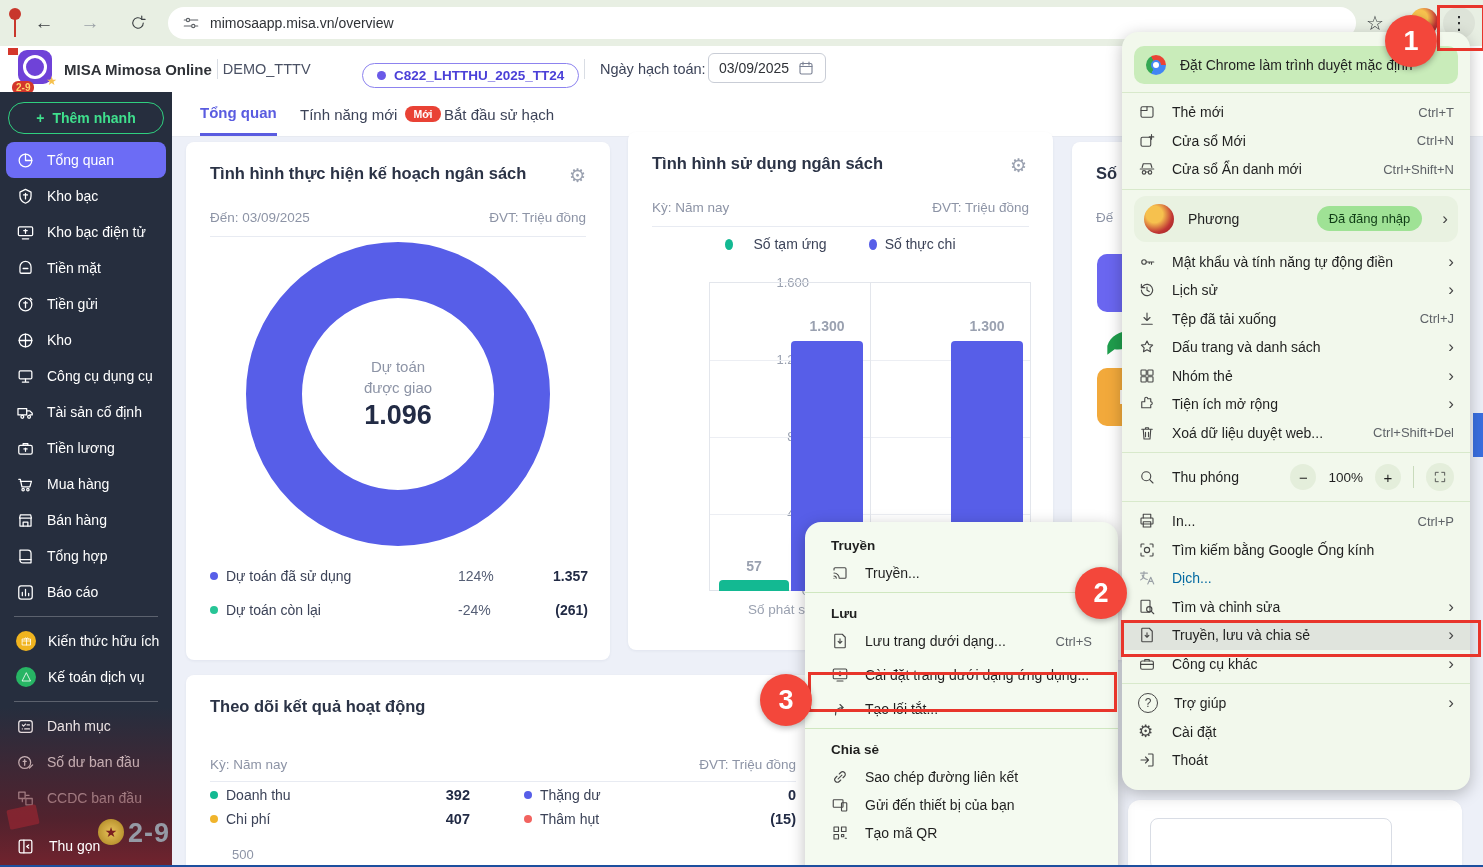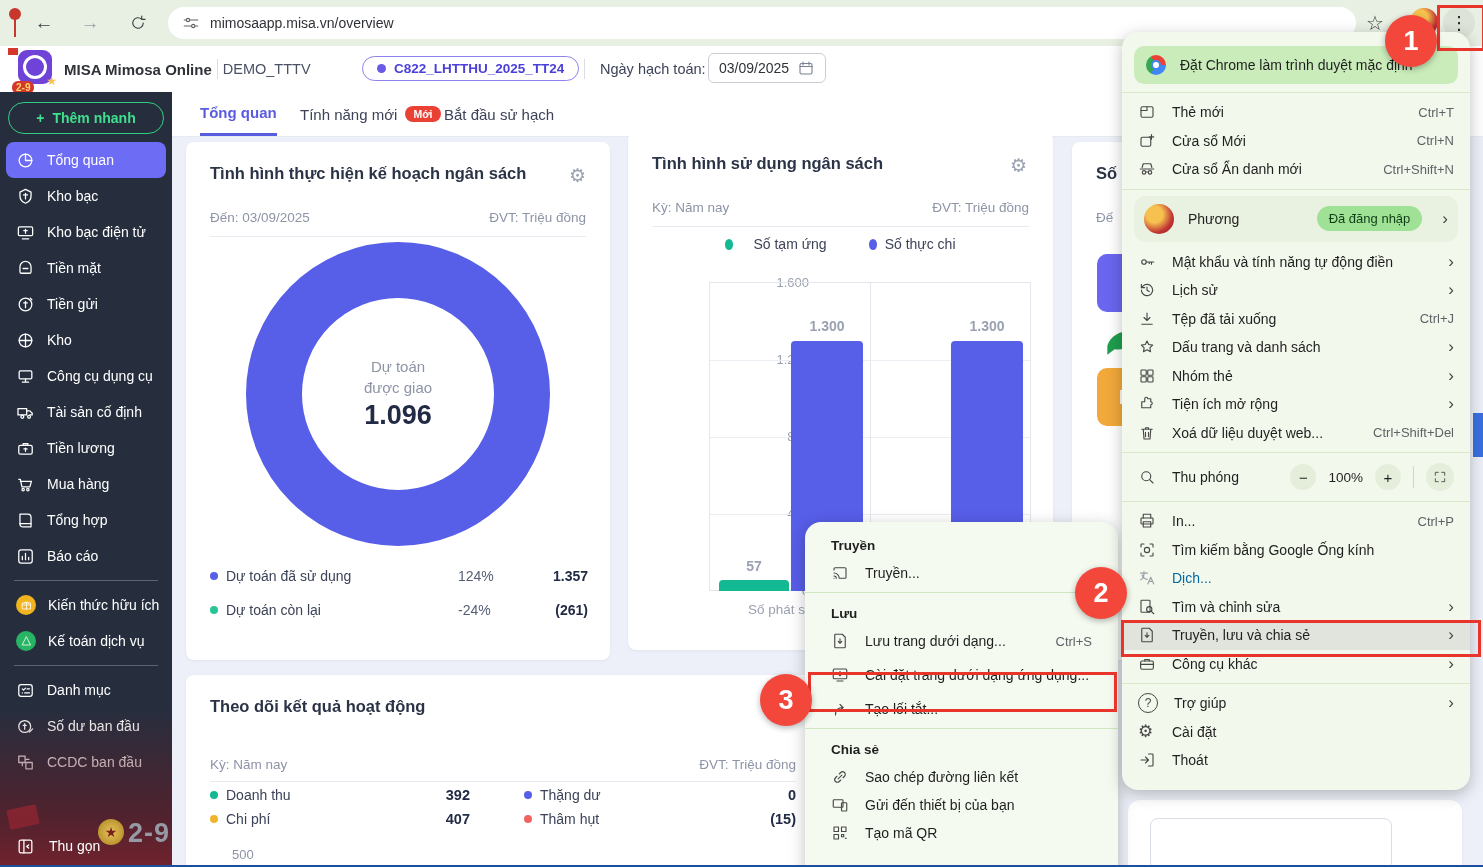--- a/index.html
+++ b/index.html
@@ -145,21 +145,21 @@
     <div class="avatar"></div>
     <div class="kebabbtn">⋮</div>
   </div>
 
   <div class="appheader">
     <div style="position:absolute;left:64px;top:0;height:46px;display:flex;align-items:center;gap:5px;">
       <span class="brand">MISA Mimosa Online</span>
       <span class="hdiv"></span>
       <span style="font-size:14.5px;color:#4a5164">DEMO_TTTV</span>
     </div>
-    <div style="position:absolute;left:362px;top:10px;" class="fundpill">
+    <div style="position:absolute;left:362px;top:17px;" class="fundpill">
       <span class="funddot"></span>
       <span>C822_LHTTHU_2025_TT24</span>
     </div>
     <div style="position:absolute;left:584px;top:13px;" class="hdiv"></div>
     <div style="position:absolute;left:600px;top:0;height:46px;display:flex;align-items:center;font-size:14.5px;color:#3c4358">Ngày hạch toán:</div>
     <div style="position:absolute;left:708px;top:7px;" class="datebox">
       <span>03/09/2025</span>
       <svg class="mic" viewBox="0 0 24 24" style="stroke:#7a8194">
           <rect x="4" y="6" width="16" height="14" rx="2"></rect>
           <path d="M4 10h16M8 4v4M16 4v4"></path>
@@ -245,20 +245,28 @@
         </svg>
       <span>Tiền lương</span>
     </div>
     <div class="srow">
       <svg class="sic" viewBox="0 0 24 24">
           <path d="M3.5 5.5h2l2 9.5h10l2-7h-14"></path>
           <circle cx="9" cy="18.5" r="1.5"></circle>
           <circle cx="15" cy="18.5" r="1.5"></circle>
         </svg>
       <span>Mua hàng</span>
+    </div>
+    <div class="srow">
+      <svg class="sic" viewBox="0 0 24 24">
+          <path d="M4.5 9l1-4h13l1 4"></path>
+          <rect x="5" y="9" width="14" height="10"></rect>
+          <path d="M9 19v-5h6v5"></path>
+        </svg>
+      <span>Bán hàng</span>
     </div>
     <div class="srow">
       <svg class="sic" viewBox="0 0 24 24">
           <path d="M5 4h10a4 4 0 0 1 4 4v12H9a4 4 0 0 1-4-4z"></path>
           <path d="M5 16h14"></path>
         </svg>
       <span>Tổng hợp</span>
     </div>
     <div class="srow">
       <svg class="sic" viewBox="0 0 24 24">

